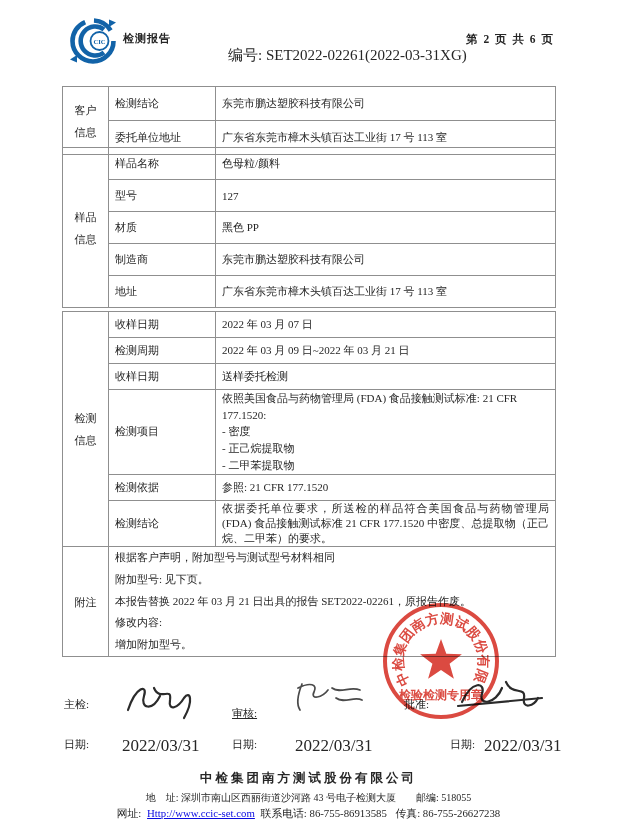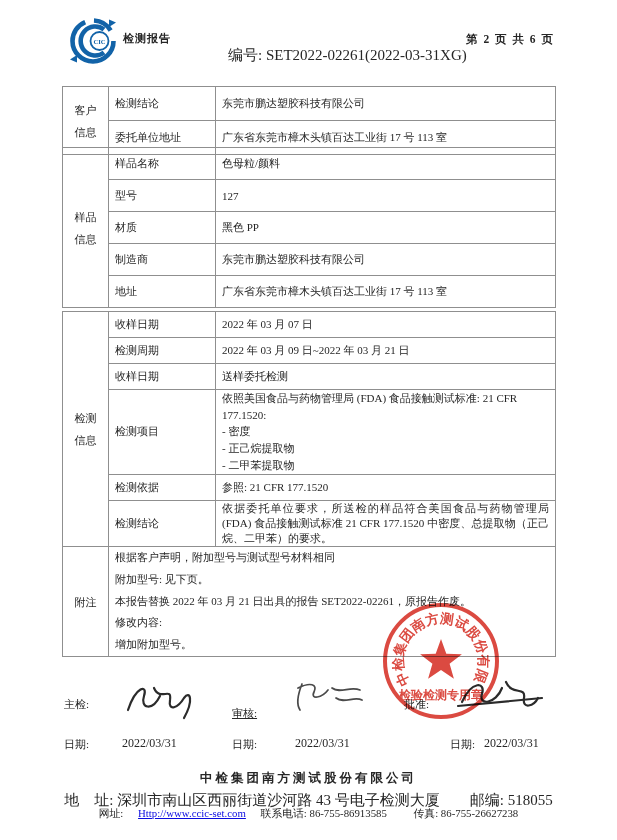--- a/index.html
+++ b/index.html
@@ -25,30 +25,30 @@
   #tbl-test     { top:311px; }
   #tbl-test tr.h26 td { height:26px; }
   #tbl-test tr.h84 td { height:84px; line-height:1.52;margin-top:35px; }
   #tbl-test tr.h44 td { height:46px; line-height:1.38; }
   #tbl-test tr.h44 td.val { text-align:justify; }
   #tbl-notes    { top:546px; } #tbl-notes td { height:110px; }
   #tbl-notes td.val { line-height:1.97; }
   
   .sig-label { position:absolute; font-size:11px; }
   .sig-svg   { position:absolute; }
-  .date-val  { position:absolute; font-size:12px; }
+  .date-val  { position:absolute; font-size:17px; }
   
   .stamp { position:absolute; left:366px; top:586px; z-index:5; mix-blend-mode:multiply; opacity:0.9; }
   
   .foot { position:absolute; left:0; width:617px; text-align:center; }
   .foot-company { top:770px; font-size:12.5px; font-weight:bold; letter-spacing:3px; }
-  .foot-addr    { top:791px; font-size:15px; }
+  .foot-addr    { top:791px; font-size:10px; }
   .foot-web     { top:807px; font-size:10.8px; }
   .foot-web a { color:#0a0ae0; }
-  .foot-web span { margin:0 12px; }
+  .foot-web span { margin:0 3px; }
 </style>
 </head>
 <body>
 
 <div class="page">
 
   <svg class="logo" width="58" height="52" viewBox="0 0 58 52">
     <g fill="none" stroke="#1263a8">
       <circle cx="29" cy="26" r="20.5" stroke-width="4.6" stroke-dasharray="88 9 20 12"></circle>
       <path d="M40 14.5 A14.5 14.5 0 1 0 40 37.5" stroke-width="4.6"></path>

